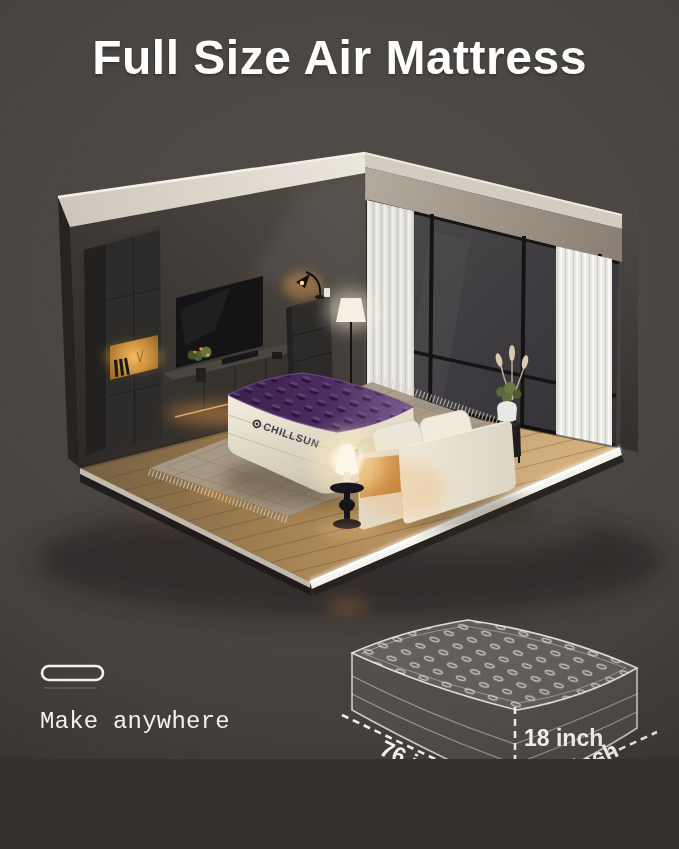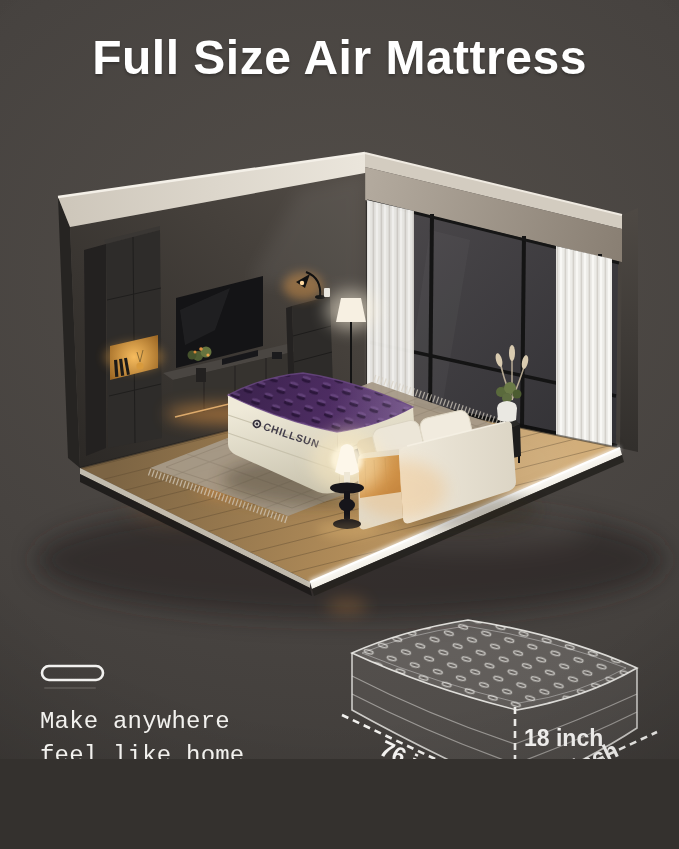--- a/index.html
+++ b/index.html
@@ -406,17 +406,16 @@
 
   <div class="tagline-block">
     <div class="pill-icon">
       <svg width="66" height="19" viewBox="0 0 66 19">
         <rect x="2" y="2" width="61" height="14" rx="7" fill="none" stroke="#f2f1ef" stroke-width="2.6"></rect>
       </svg>
     </div>
     <div class="pill-shadow"></div>
     <p class="tagline">
       <span>Make anywhere</span>
-      <span>feel like home</span>
     </p>
   </div>
 
 </div>
 
 </body></html>

